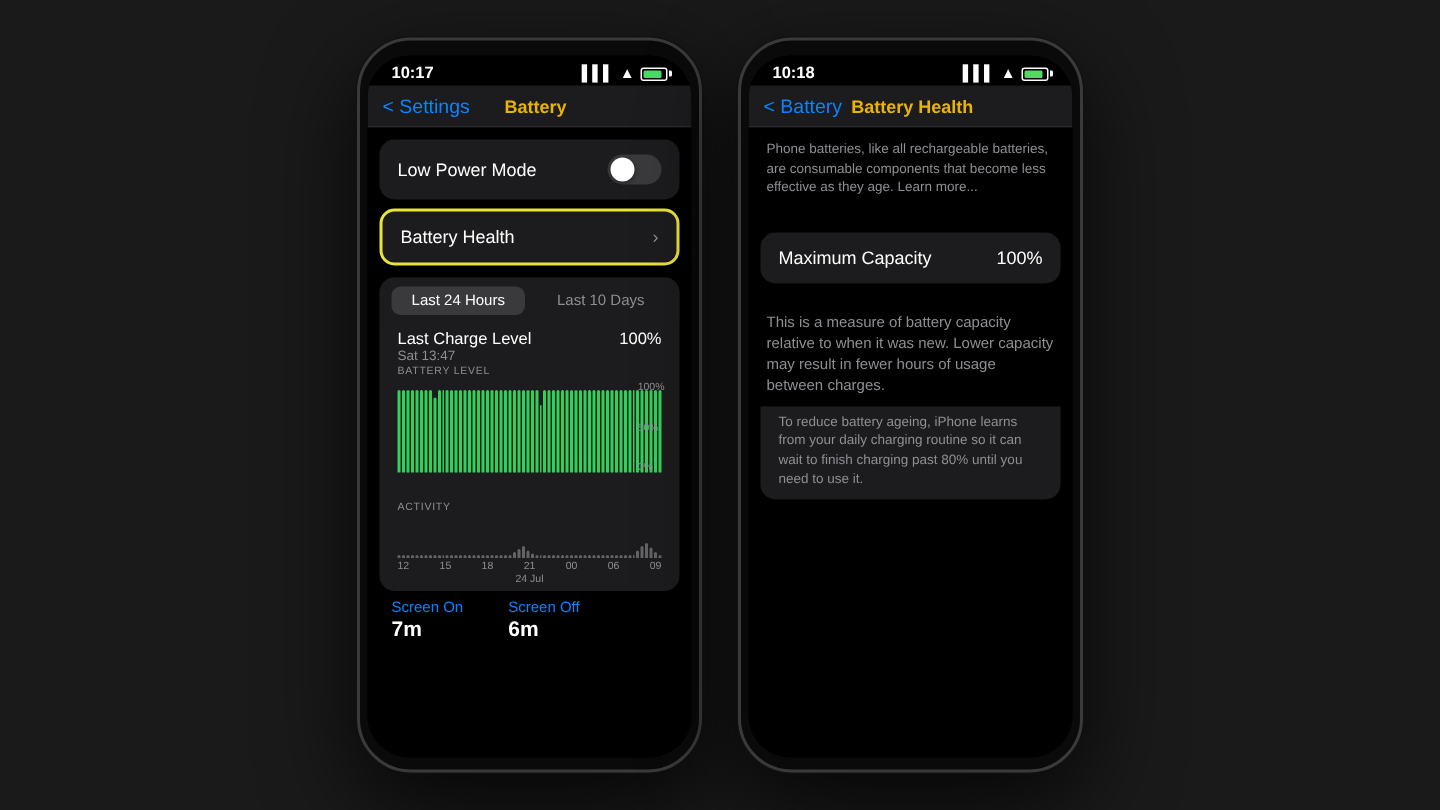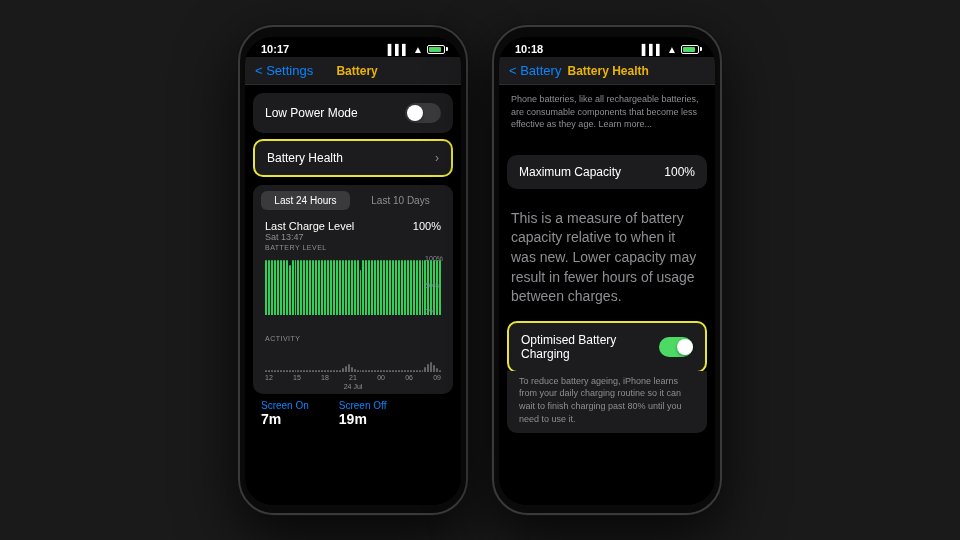--- a/index.html
+++ b/index.html
@@ -286,21 +286,21 @@
       background: #1c1c1e;
       margin: 16px 8px;
       border-radius: 10px;
       padding: 10px 12px;
       display: flex;
       justify-content: space-between;
       align-items: center;
     }
     .max-capacity-desc {
       color: #8e8e93;
-      font-size: 14px;
+      font-size: 10px;
       line-height: 1.4;
       padding: 4px 12px 8px 12px;
     }
     .peak-perf-row {
       background: #1c1c1e;
       margin: 6px 8px 0 8px;
       border-radius: 10px;
       padding: 10px 12px 0 12px;
     }
     .peak-perf-desc {
@@ -528,21 +528,21 @@
           <div style="text-align:center; font-size:7px; color:#8e8e93; padding-bottom:4px;">24 Jul</div>
         </div>
 
         <div class="screen-stats">
           <div class="stat-item">
             <span class="stat-title">Screen On</span>
             <span class="stat-value">7m</span>
           </div>
           <div class="stat-item">
             <span class="stat-title">Screen Off</span>
-            <span class="stat-value">19m</span>
+            <span class="stat-value">6m</span>
           </div>
         </div>
       </div>
     </div>
   </div>
 
   <div class="phone">
     <div class="phone-inner">
 
       <div class="status-bar">
@@ -565,26 +565,20 @@
       <div class="screen-content">
         <div class="bh-desc">Phone batteries, like all rechargeable batteries, are consumable components that become less effective as they age. Learn more...</div>
 
         <div class="max-capacity-row">
           <span class="item-label">Maximum Capacity</span>
           <span style="color:#fff; font-size:12px;">100%</span>
         </div>
         <div class="max-capacity-desc">This is a measure of battery capacity relative to when it was new. Lower capacity may result in fewer hours of usage between charges.</div>
 
 
-        <div class="opt-charging-row">
-          <span class="item-label">Optimised Battery Charging</span>
-          <div class="toggle on">
-            <div class="toggle-knob"></div>
-          </div>
-        </div>
         <div class="opt-charging-desc">
           <div style="color:#8e8e93; font-size:9px; line-height:1.4;">To reduce battery ageing, iPhone learns from your daily charging routine so it can wait to finish charging past 80% until you need to use it.</div>
         </div>
       </div>
     </div>
   </div>
 
 </div>
 
 </body></html>

